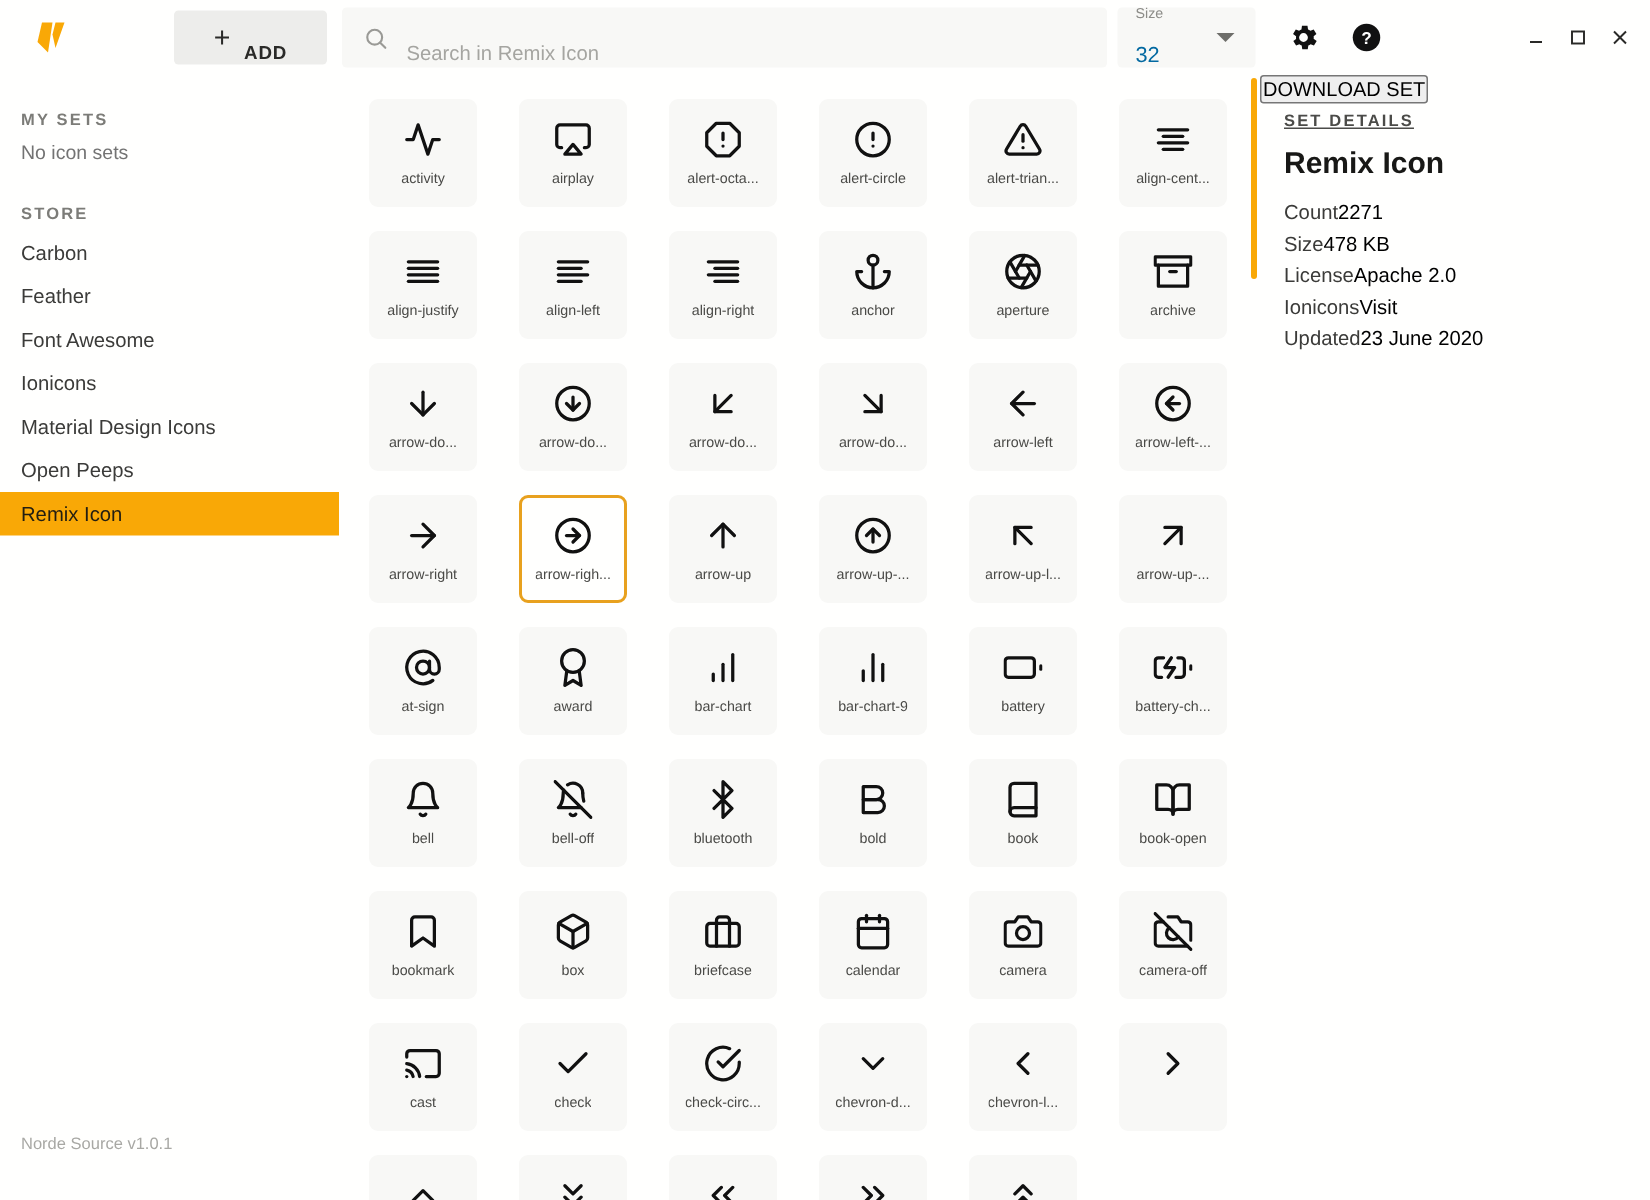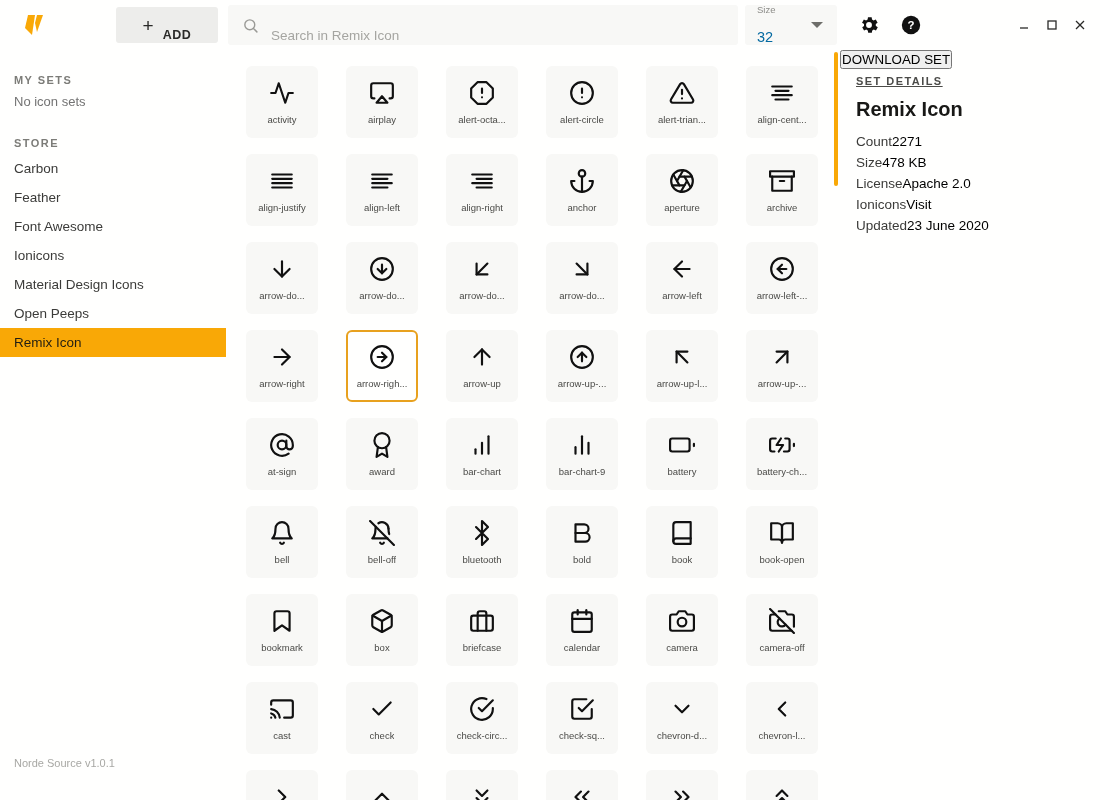--- a/index.html
+++ b/index.html
@@ -759,29 +759,20 @@
             <svg width="26" height="26" viewBox="0 0 24 24">
               <path d="M22 11.08V12a10 10 0 1 1-5.93-9.14" fill="none" stroke="#111" stroke-width="2" stroke-linecap="round" stroke-linejoin="round"></path>
               <polyline points="22 4 12 14.01 9 11.01" fill="none" stroke="#111" stroke-width="2" stroke-linecap="round" stroke-linejoin="round"></polyline>
             </svg>
           </div>
           <div class="cap">check-circ...</div>
         </div>
         <div class="icon-card">
           <div class="glyph">
             <svg width="26" height="26" viewBox="0 0 24 24">
-              <polyline points="9 11 12 14 22 4" fill="none" stroke="#111" stroke-width="2" stroke-linecap="round" stroke-linejoin="round"></polyline>
-              <path d="M21 12v7a2 2 0 0 1-2 2H5a2 2 0 0 1-2-2V5a2 2 0 0 1 2-2h11" fill="none" stroke="#111" stroke-width="2" stroke-linecap="round" stroke-linejoin="round"></path>
-            </svg>
-          </div>
-          <div class="cap">check-sq...</div>
-        </div>
-        <div class="icon-card">
-          <div class="glyph">
-            <svg width="26" height="26" viewBox="0 0 24 24">
               <polyline points="6 9 12 15 18 9" fill="none" stroke="#111" stroke-width="2" stroke-linecap="round" stroke-linejoin="round"></polyline>
             </svg>
           </div>
           <div class="cap">chevron-d...</div>
         </div>
         <div class="icon-card">
           <div class="glyph">
             <svg width="26" height="26" viewBox="0 0 24 24">
               <polyline points="15 18 9 12 15 6" fill="none" stroke="#111" stroke-width="2" stroke-linecap="round" stroke-linejoin="round"></polyline>
             </svg>

